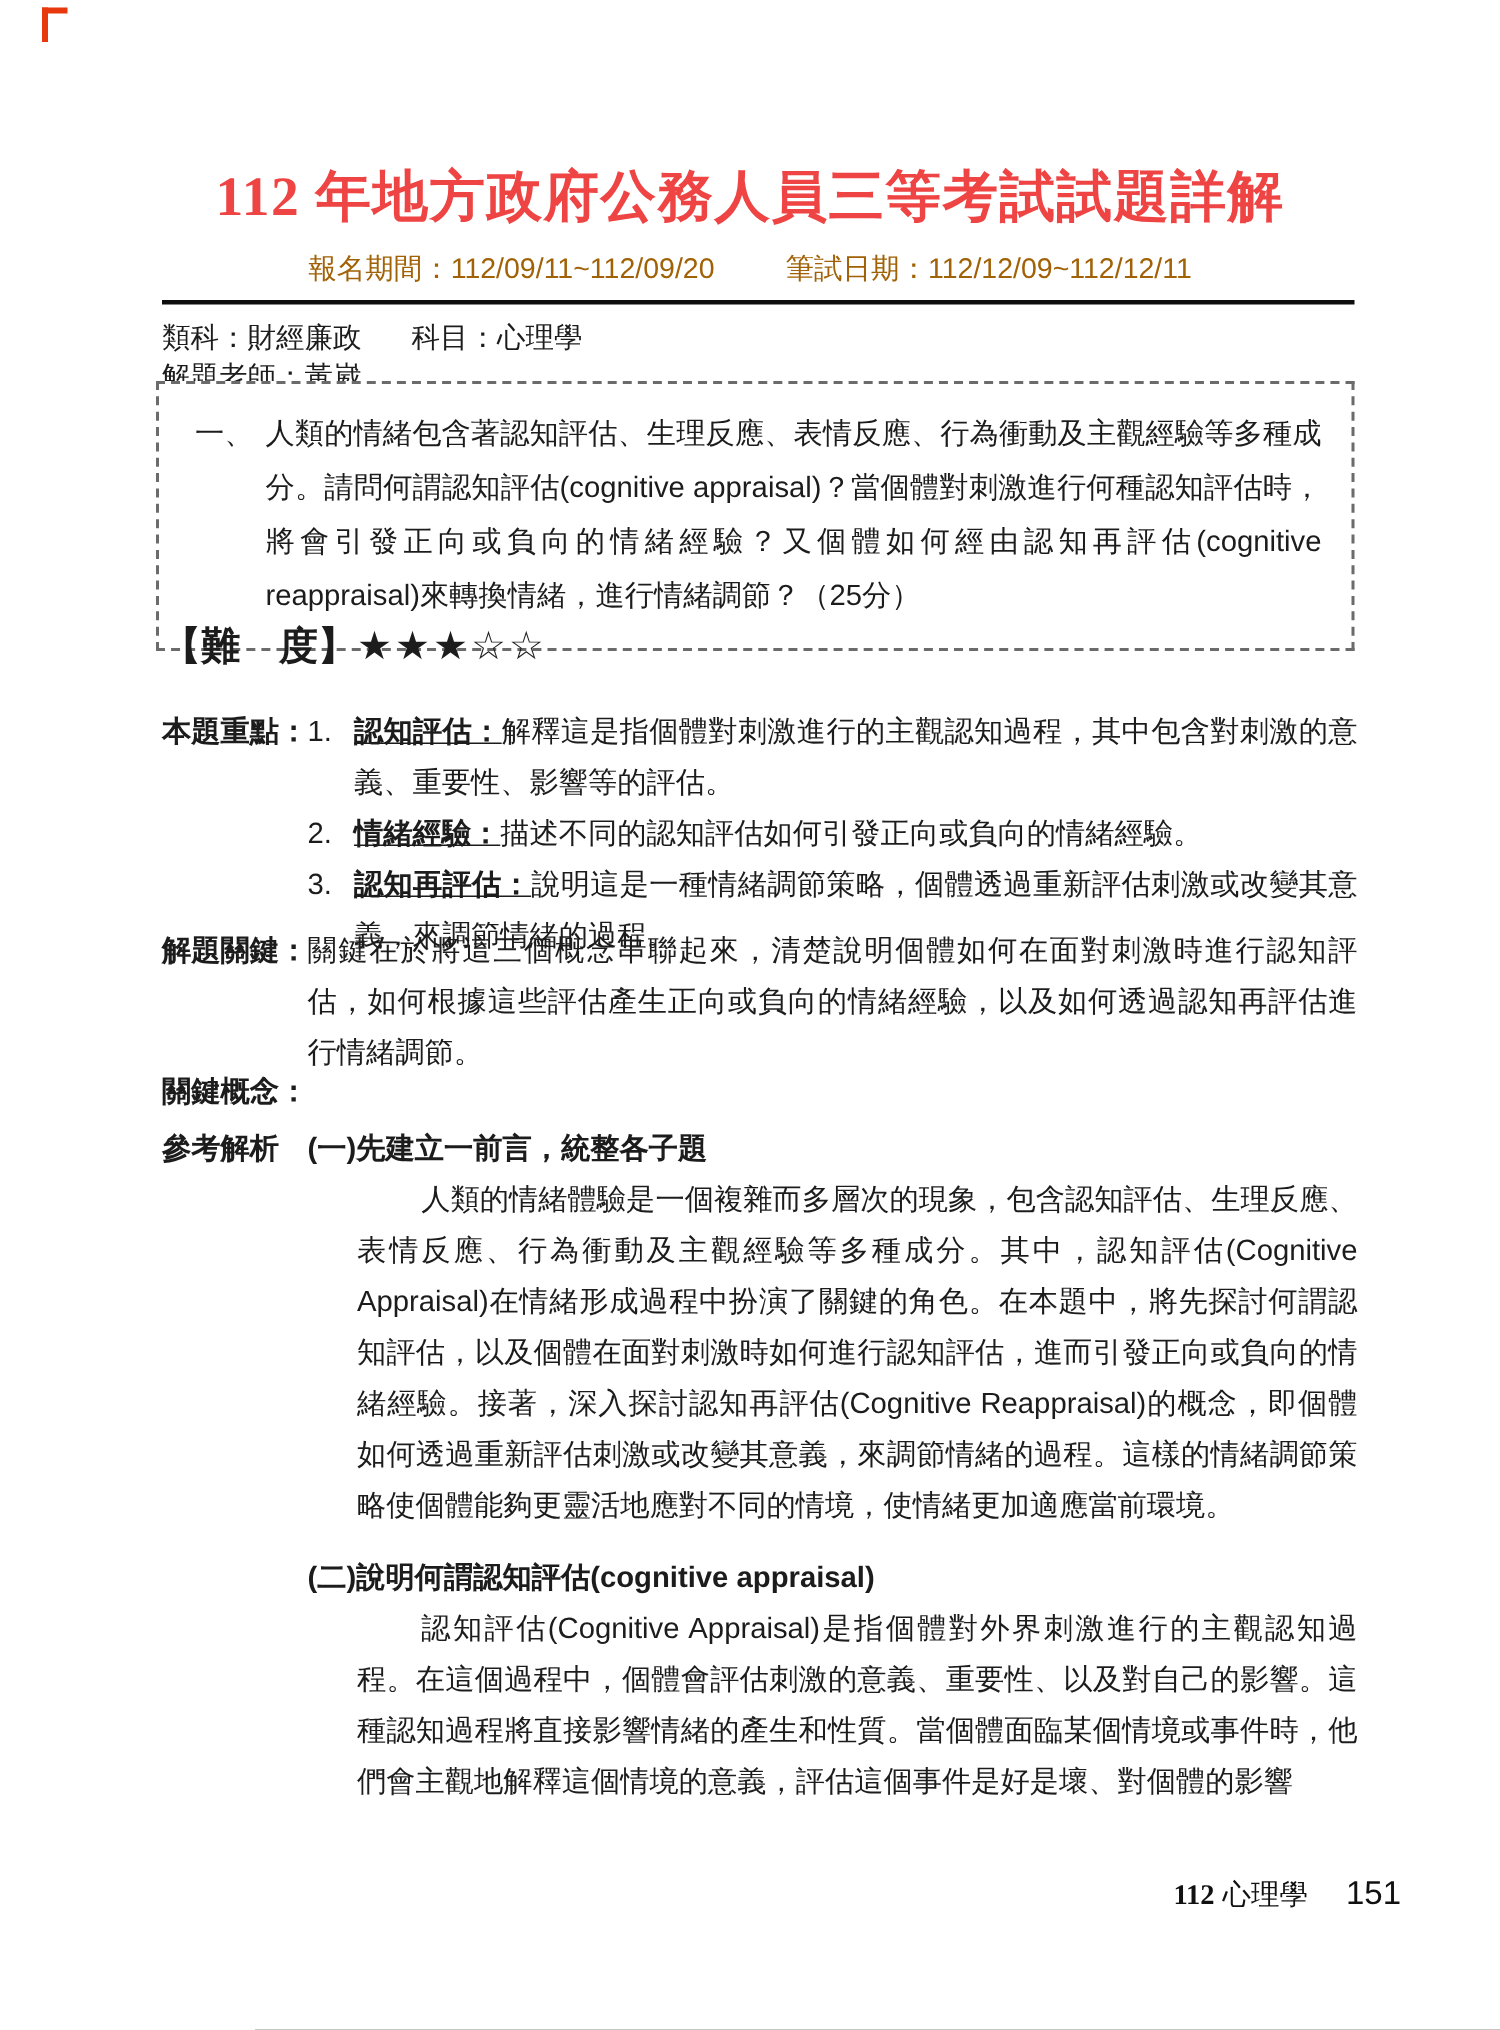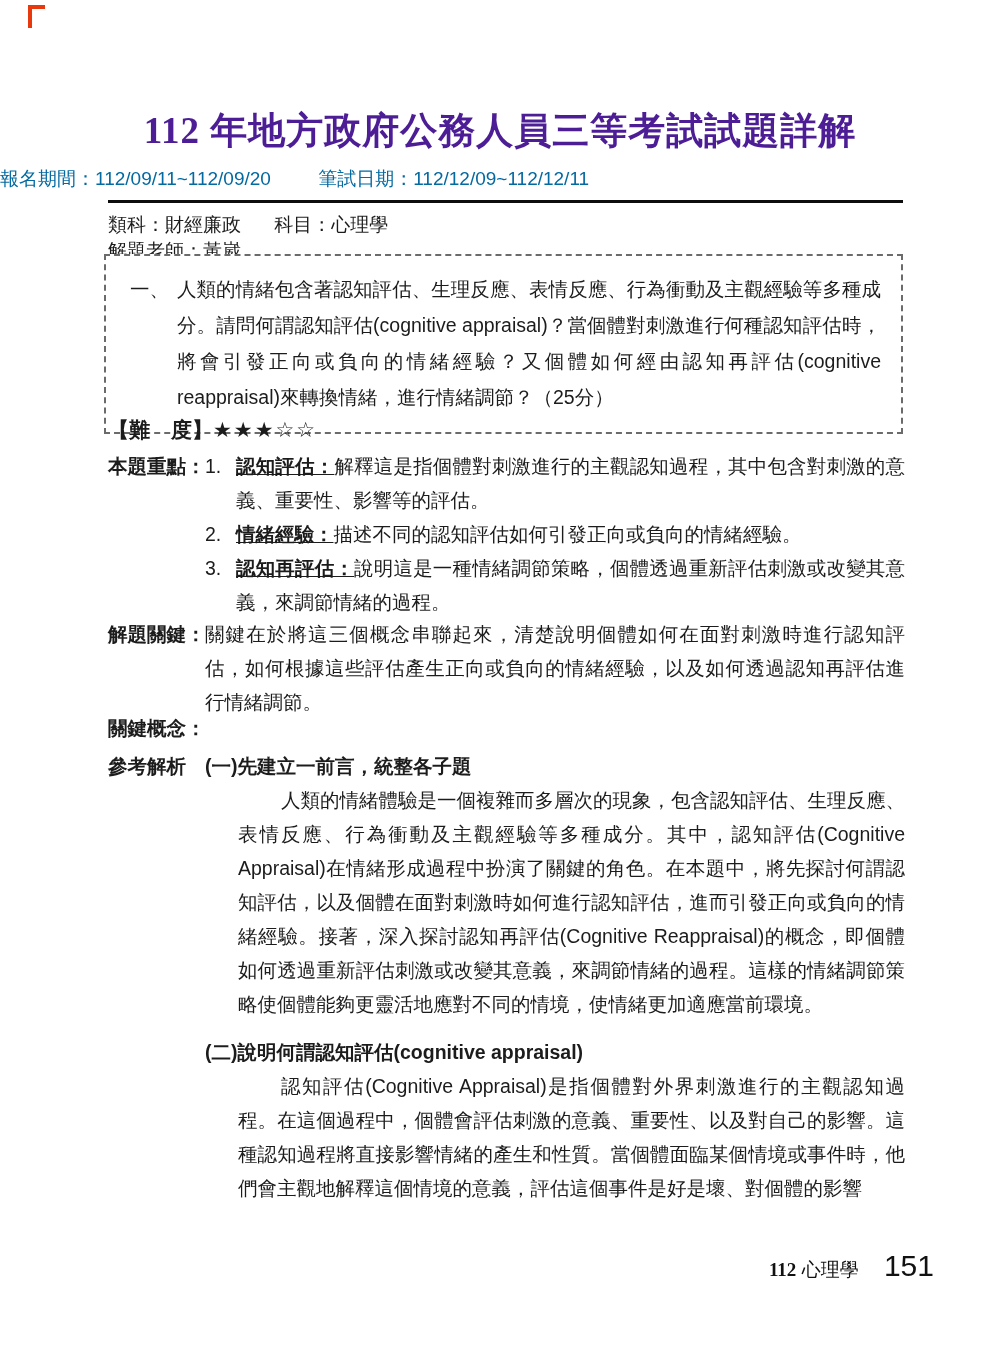--- a/index.html
+++ b/index.html
@@ -11,25 +11,25 @@
     -webkit-font-smoothing:antialiased;
   }
   
   .corner-mark {
     position:absolute; left:28px; top:5px; width:13px; height:19px;
     border-left:4px solid #e8380d; border-top:4px solid #e8380d;
   }
   .doc-title {
     position:absolute; top:106px; left:0; width:100%;
     text-align:center; font-family:"Liberation Serif","DejaVu Serif",serif;
-    font-weight:bold; font-size:37px; letter-spacing:1px; color:#4c1d95;
+    font-weight:bold; font-size:37px; letter-spacing:1px; color:#ef4444;
   }
   .doc-subtitle {
     position:absolute; top:166px; left:0; width:100%;
-    text-align:left; font-size:19px; color:#0369a1;
+    text-align:center; font-size:19px; color:#a16207;
   }
   .doc-subtitle .part { display:inline-block; }
   .doc-subtitle .part + .part { margin-left:42px; }
   .rule {
     position:absolute; top:200px; left:108px; width:795px; height:3px;
     background:#0d0d0d;
   }
   .info-row {
     position:absolute; top:212px; left:108px; width:795px;
     display:flex; justify-content:space-between; font-size:19px;flex-direction:column;
@@ -40,38 +40,38 @@
     box-sizing:border-box; border:2px dashed #6b6b6b;
     padding:15px 20px 17px 24px; background:#fff;
   }
   .question-inner { display:flex; font-size:19.5px; line-height:36px; }
   .q-marker { width:47px; flex-shrink:0; }
   .q-text { flex:1; text-align:justify; }
   .block { position:absolute; left:108px; width:797px; font-size:19.5px; line-height:34px; }
   .row { display:flex; }
   .label { width:97px; flex-shrink:0; font-weight:bold; white-space:nowrap; }
   .content { flex:1; text-align:justify; }
-  .difficulty-line { font-size:21px; }
+  .difficulty-line { font-size:26px; }
   .difficulty-line .lbl { font-weight:bold; }
   .stars { letter-spacing:2px; }
   .kp-item { display:flex; }
   .kp-num { width:31px; flex-shrink:0; }
   .kp-text { flex:1; text-align:justify; }
   .kp-term { font-weight:bold;text-decoration:underline; }
   .sec-heading { font-weight:bold; text-align:left; }
   .sec-para {
     margin-left:33px; text-indent:2.2em; text-align:justify;
   }
   .sec-gap { height:14px; }
   .footer {
     position:absolute; top:1249px; right:66px; font-size:19px;
     white-space:nowrap; color:#111;
   }
   .footer .yr { font-family:"Liberation Serif","DejaVu Serif",serif; font-weight:bold; }
-  .footer .pg { font-size:30px; margin-left:20px;text-align:center; }
+  .footer .pg { font-size:22px; margin-left:20px;text-align:center; }
 </style>
 </head>
 <body>
 
 <div class="page">
 
   <div class="corner-mark"></div>
 
   <div class="doc-title">112 年地方政府公務人員三等考試試題詳解</div>
 
@@ -94,21 +94,21 @@
     <div class="question-inner">
       <span class="q-marker">一、</span>
       <span class="q-text">人類的情緒包含著認知評估、生理反應、表情反應、行為衝動及主觀經驗等多種成分。請問何謂認知評估(cognitive appraisal)？當個體對刺激進行何種認知評估時，將會引發正向或負向的情緒經驗？又個體如何經由認知再評估(cognitive reappraisal)來轉換情緒，進行情緒調節？（25分）</span>
     </div>
   </div>
 
   <div class="block difficulty-line" style="top:413px;">
     <span class="lbl">【難　度】</span><span class="stars">★★★☆☆</span>
   </div>
 
-  <div class="block row" style="top:449px;">
+  <div class="block row" style="top:471px;">
     <span class="label">本題重點：</span>
     <div class="content">
       <div class="kp-item">
         <span class="kp-num">1.</span>
         <span class="kp-text"><b class="kp-term">認知評估：</b><span>解釋這是指個體對刺激進行的主觀認知過程，其中包含對刺激的意義、重要性、影響等的評估。</span></span>
       </div>
       <div class="kp-item">
         <span class="kp-num">2.</span>
         <span class="kp-text"><b class="kp-term">情緒經驗：</b><span>描述不同的認知評估如何引發正向或負向的情緒經驗。</span></span>
       </div>

